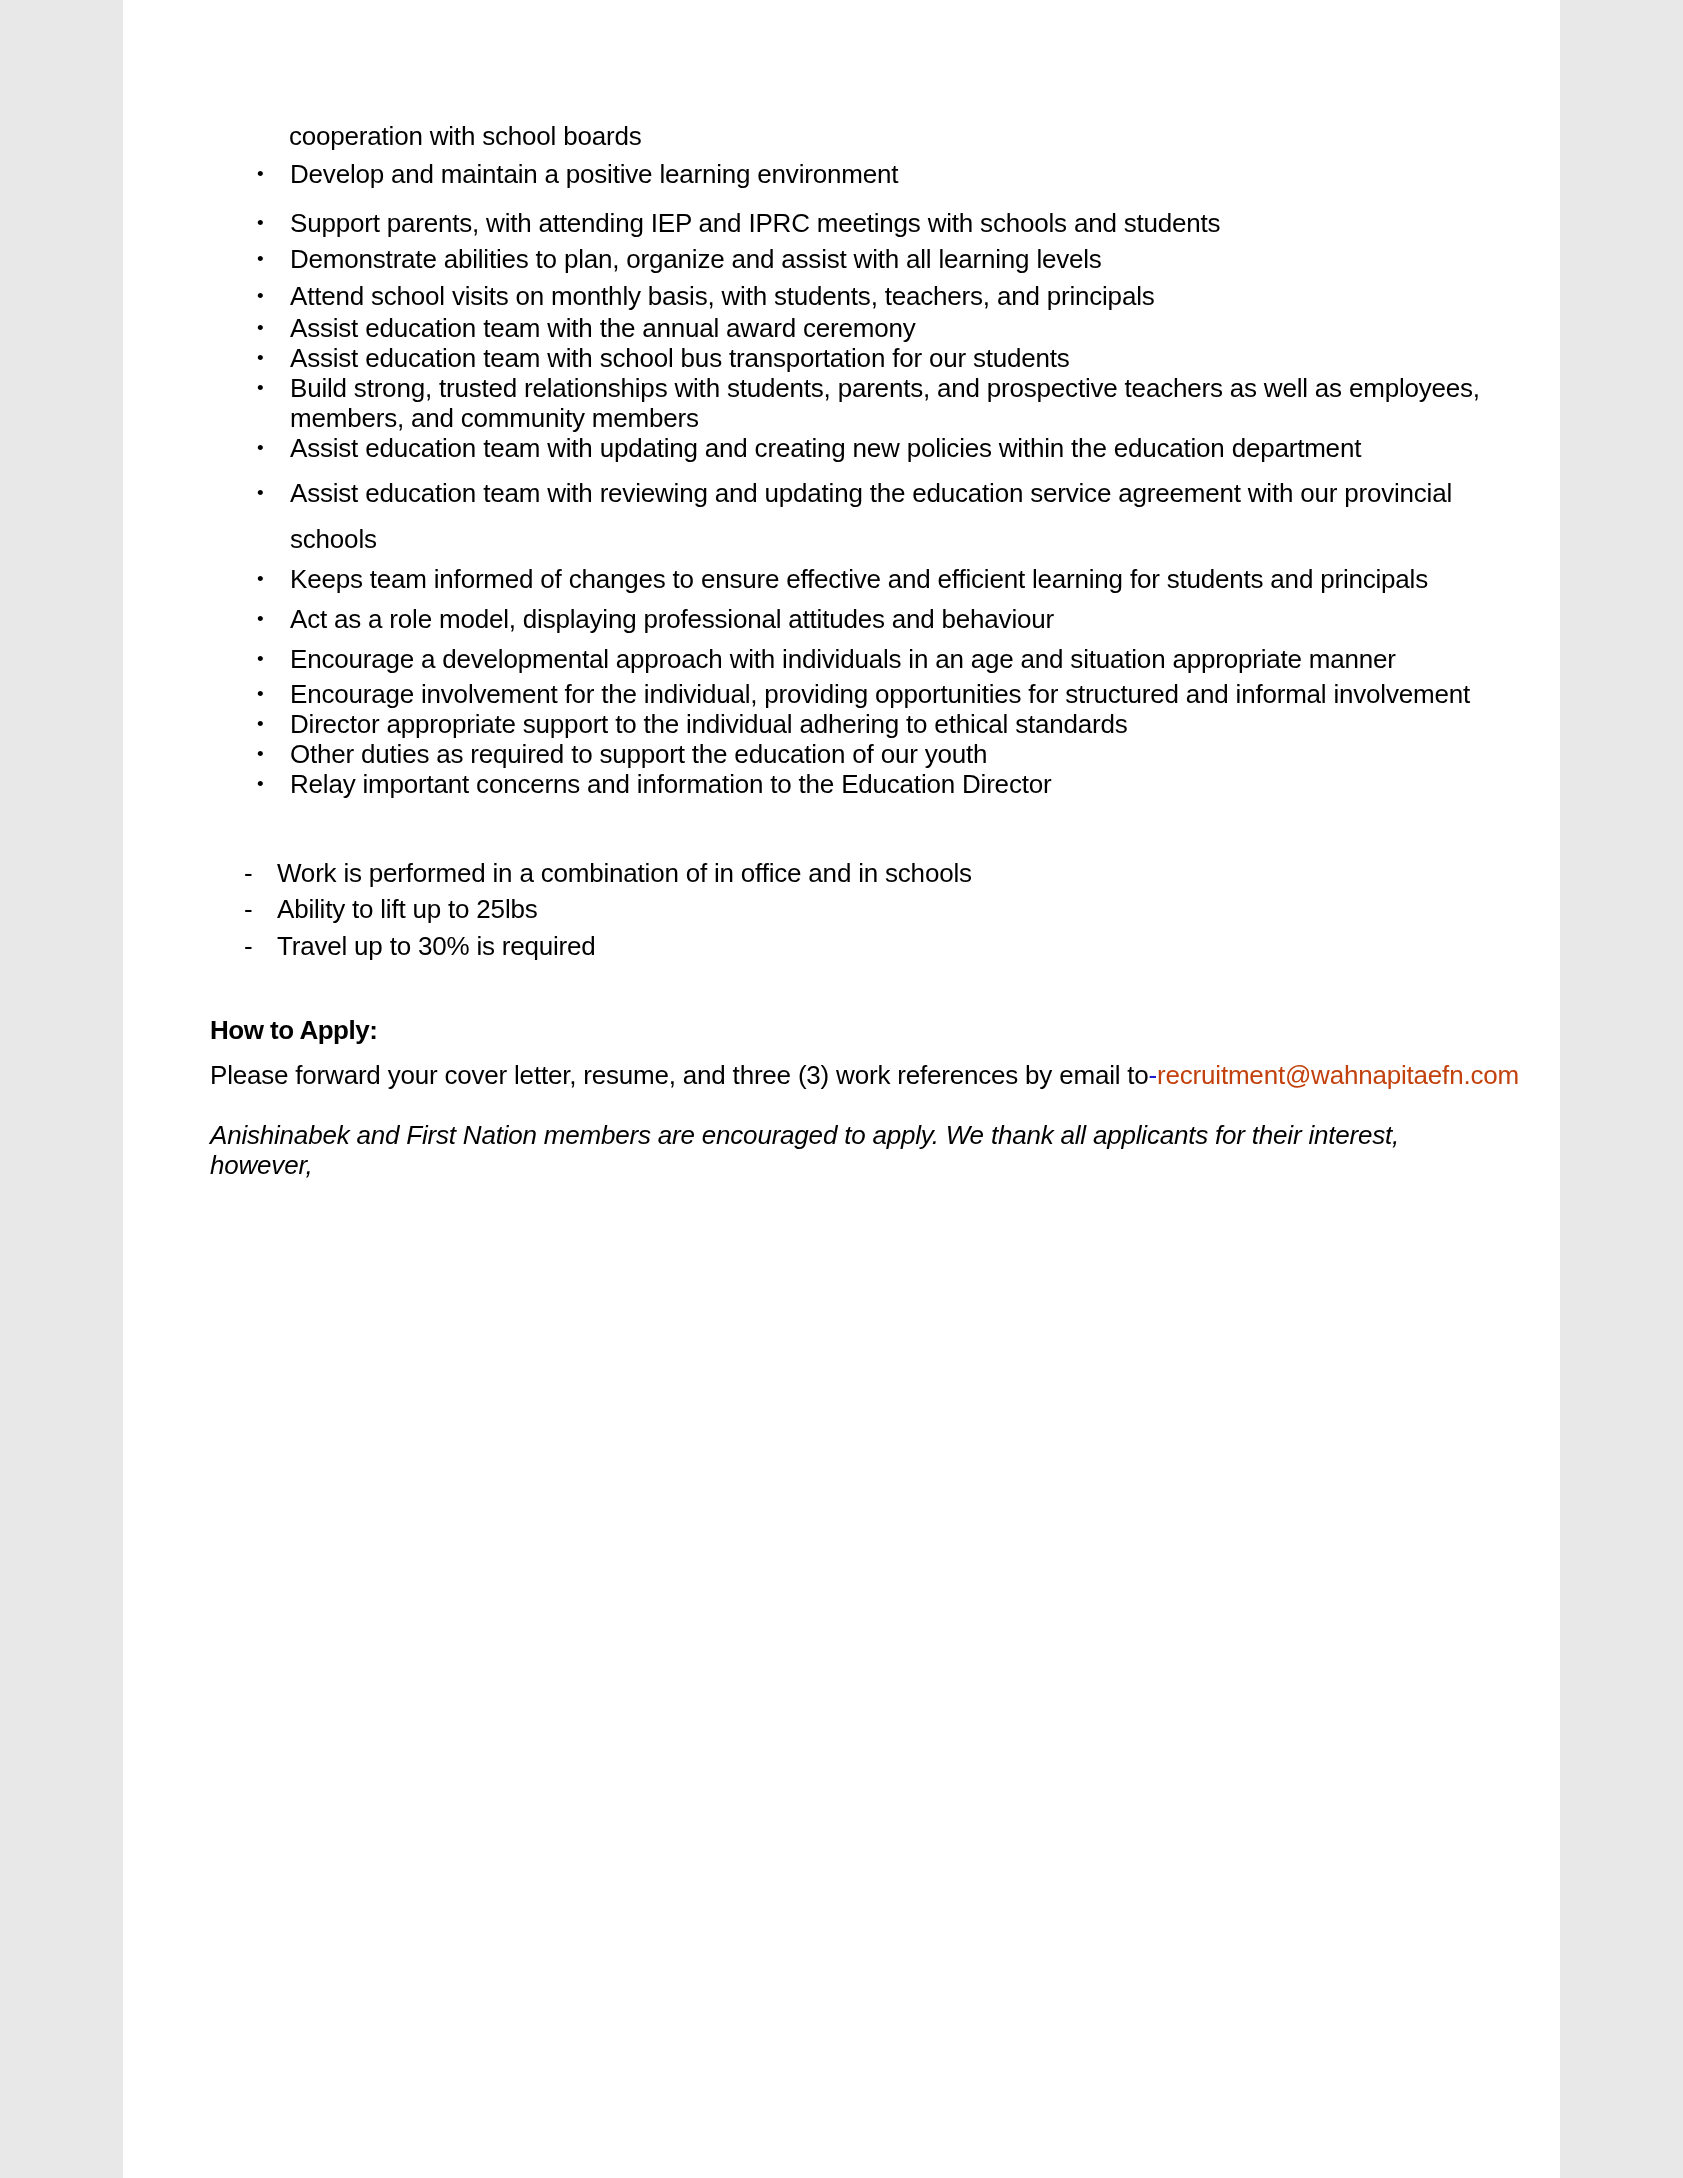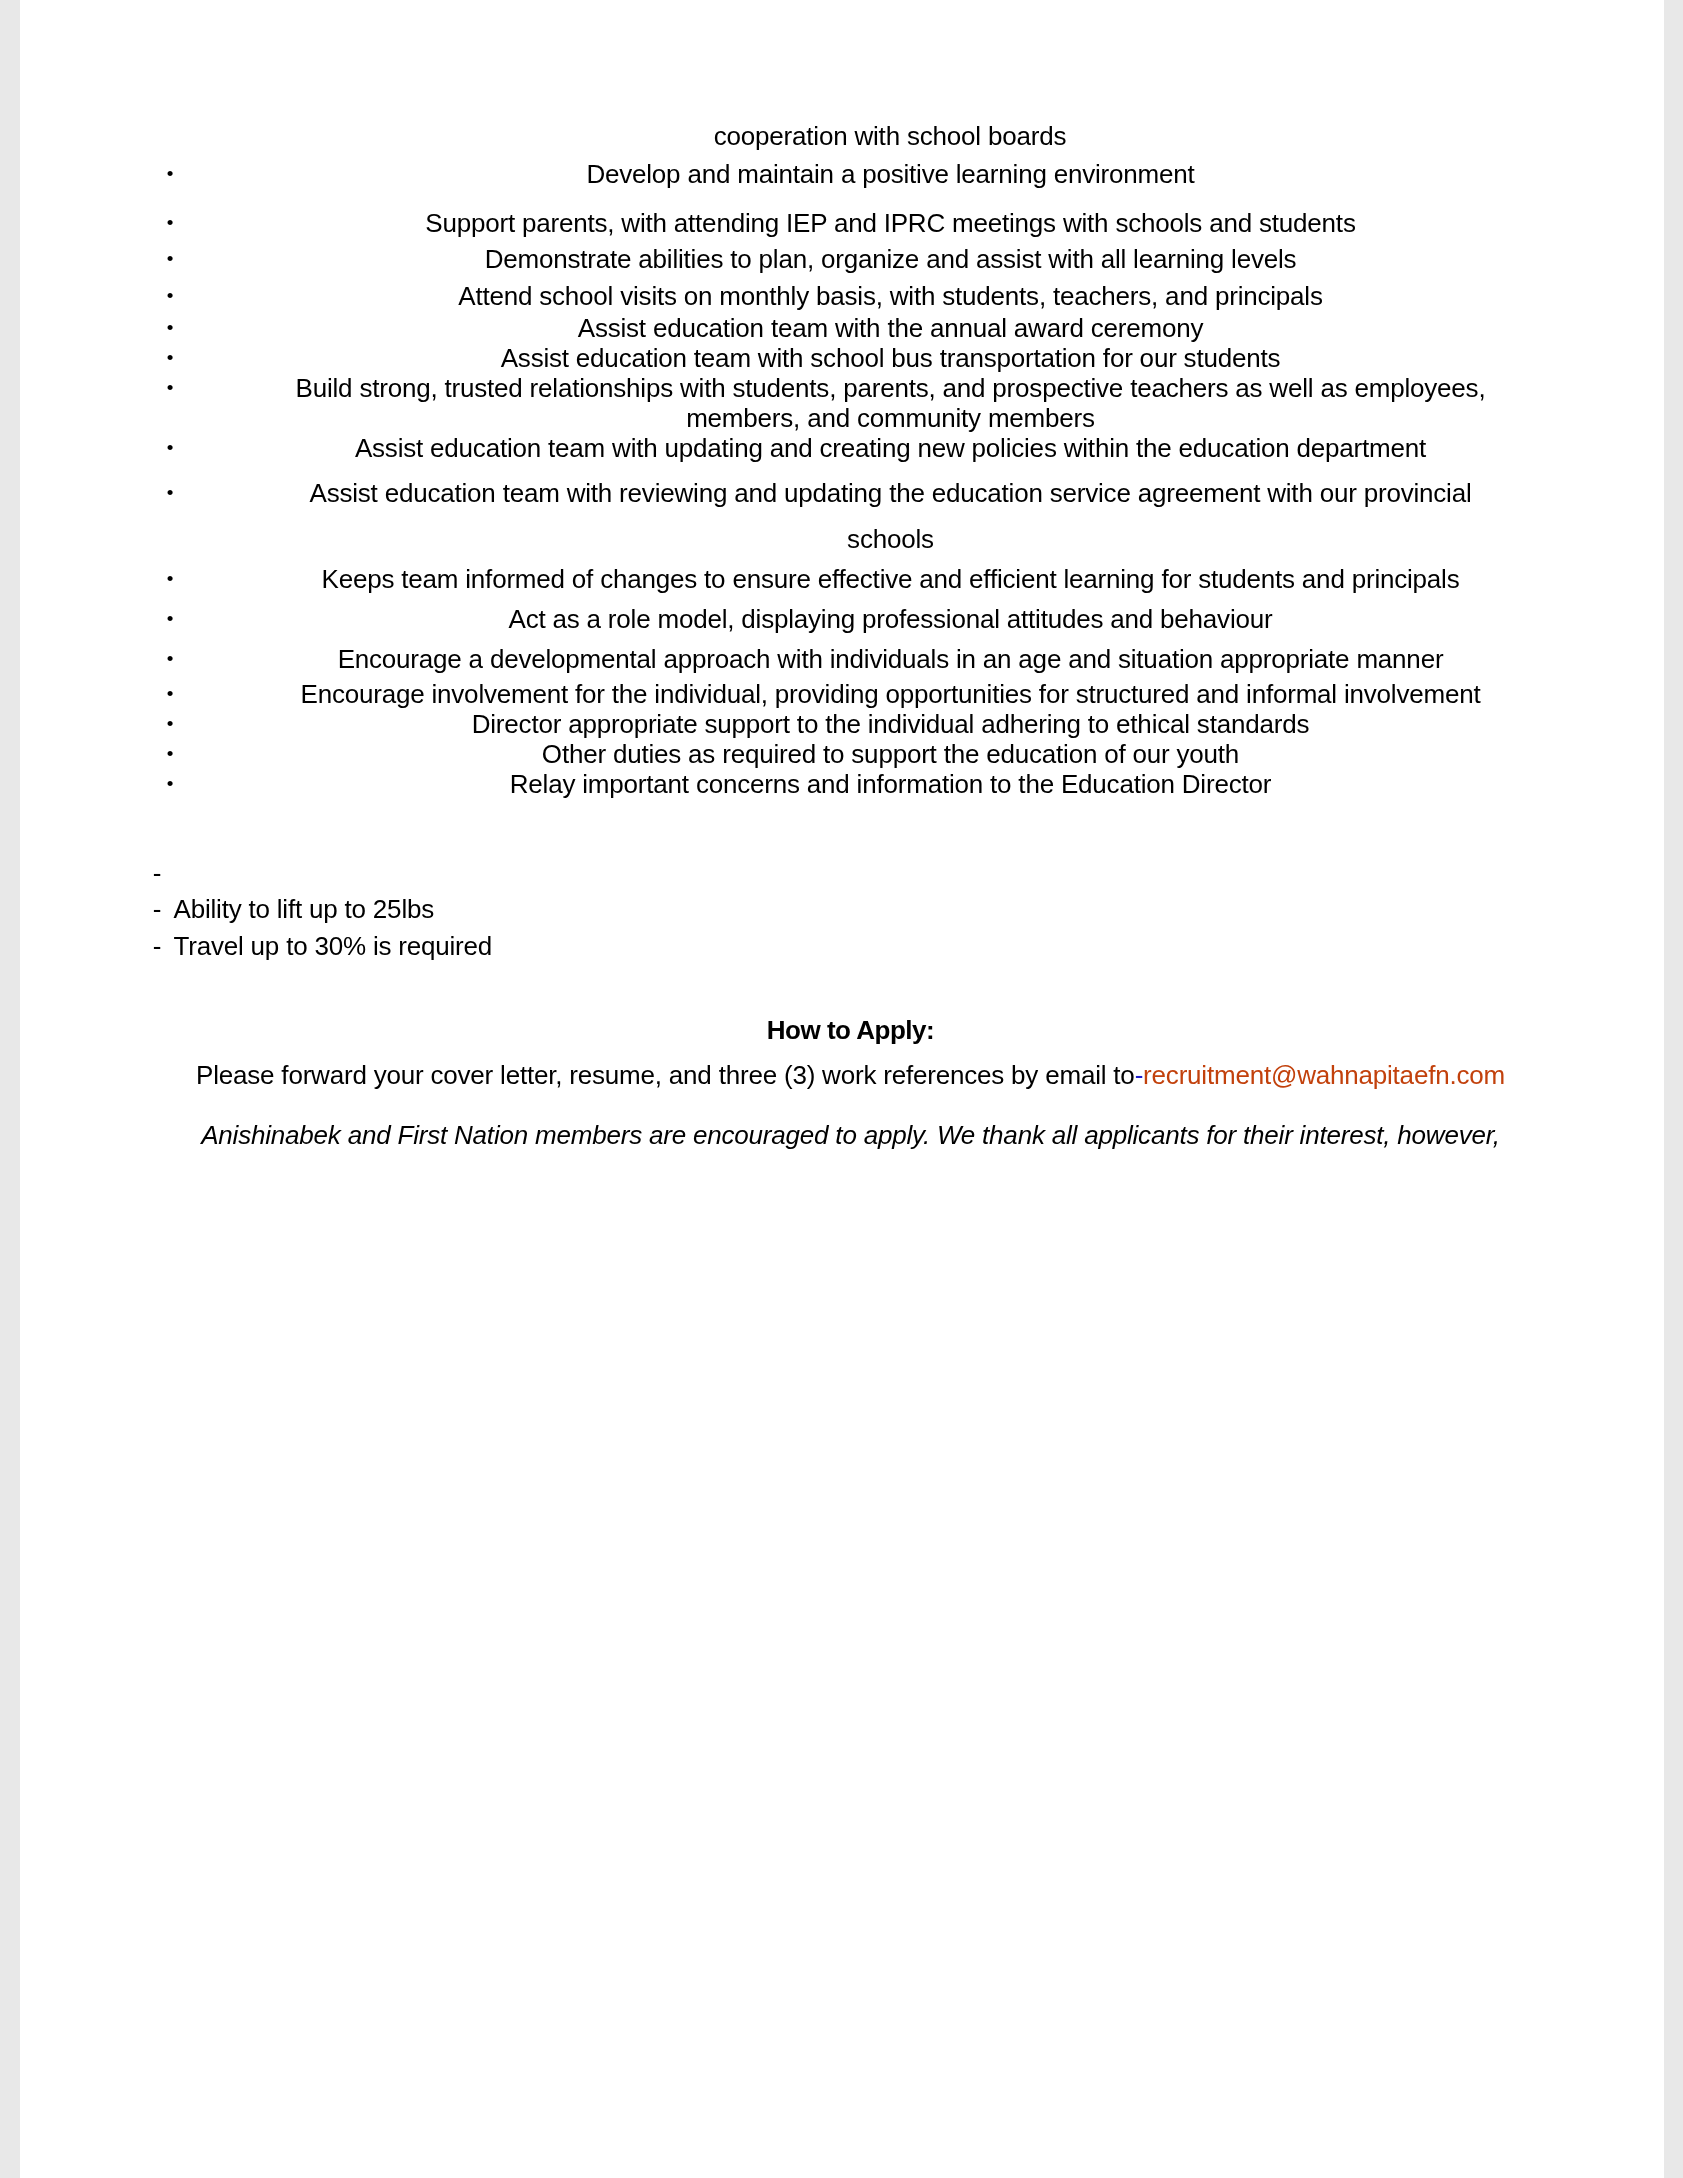--- a/index.html
+++ b/index.html
@@ -1,30 +1,29 @@
 <!DOCTYPE html>
 <html><head>
 <meta charset="utf-8">
 <style>
   html, body { margin: 0; padding: 0; background: #e8e8e8; }
   .page {
     position: relative;
-    width: 1644px;
+    width: 1437px;
     height: 2178px;
     margin: 0 auto;
     background: #ffffff;
     font-family: "Liberation Sans", sans-serif;
     color: #000000;
     font-size: 26px;
     letter-spacing: -0.2px;
     line-height: 30px;
     box-sizing: border-box;
     padding: 121px 69px 0 87px;
     overflow: hidden;
-    text-align: center;
   }
   .continuation { margin-left: 79px; }
   .bullet-list { margin-top: 8px; }
   .li { display: flex; align-items: flex-start; }
   .li .marker {
     width: 33px;
     margin-left: 47px;
     flex: 0 0 auto;
     font-size: 19px;
   }
@@ -157,20 +156,21 @@
       <span class="marker">•</span>
       <span class="li-text one-line">Relay important concerns and information to the Education Director</span>
     </div>
 
   </div>
 
   <div class="wc-section">
     <div class="dash-list">
       <div class="dash-li mt0">
         <span class="marker">-</span>
+        <span class="li-text one-line">Work is performed in a combination of in office and in schools</span>
       </div>
       <div class="dash-li mt6">
         <span class="marker">-</span>
         <span class="li-text one-line">Ability to lift up to 25lbs</span>
       </div>
       <div class="dash-li mt7">
         <span class="marker">-</span>
         <span class="li-text one-line">Travel up to 30% is required</span>
       </div>
     </div>

